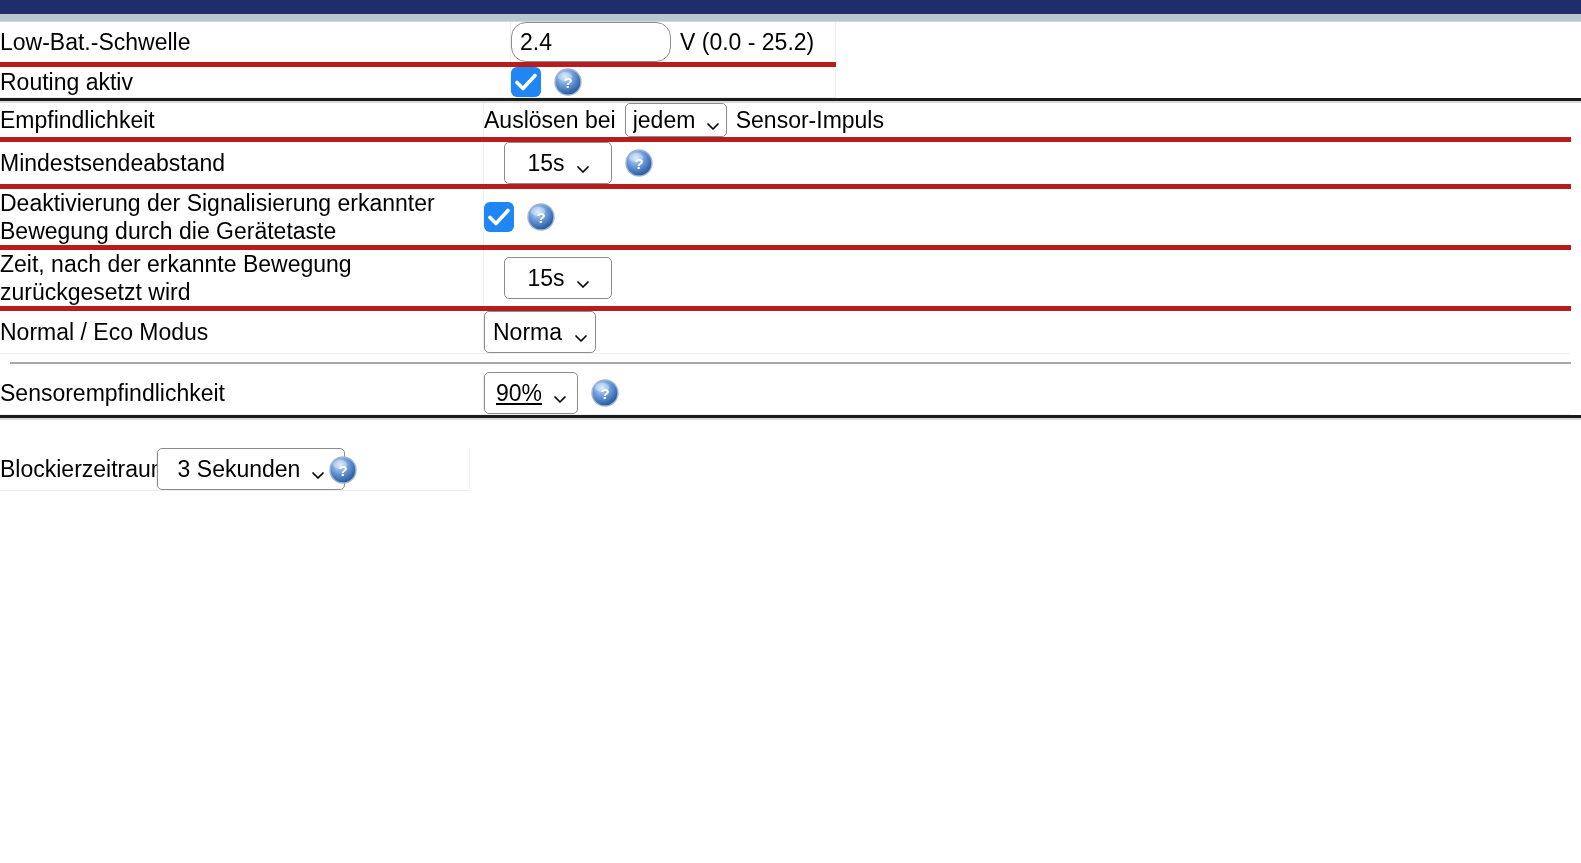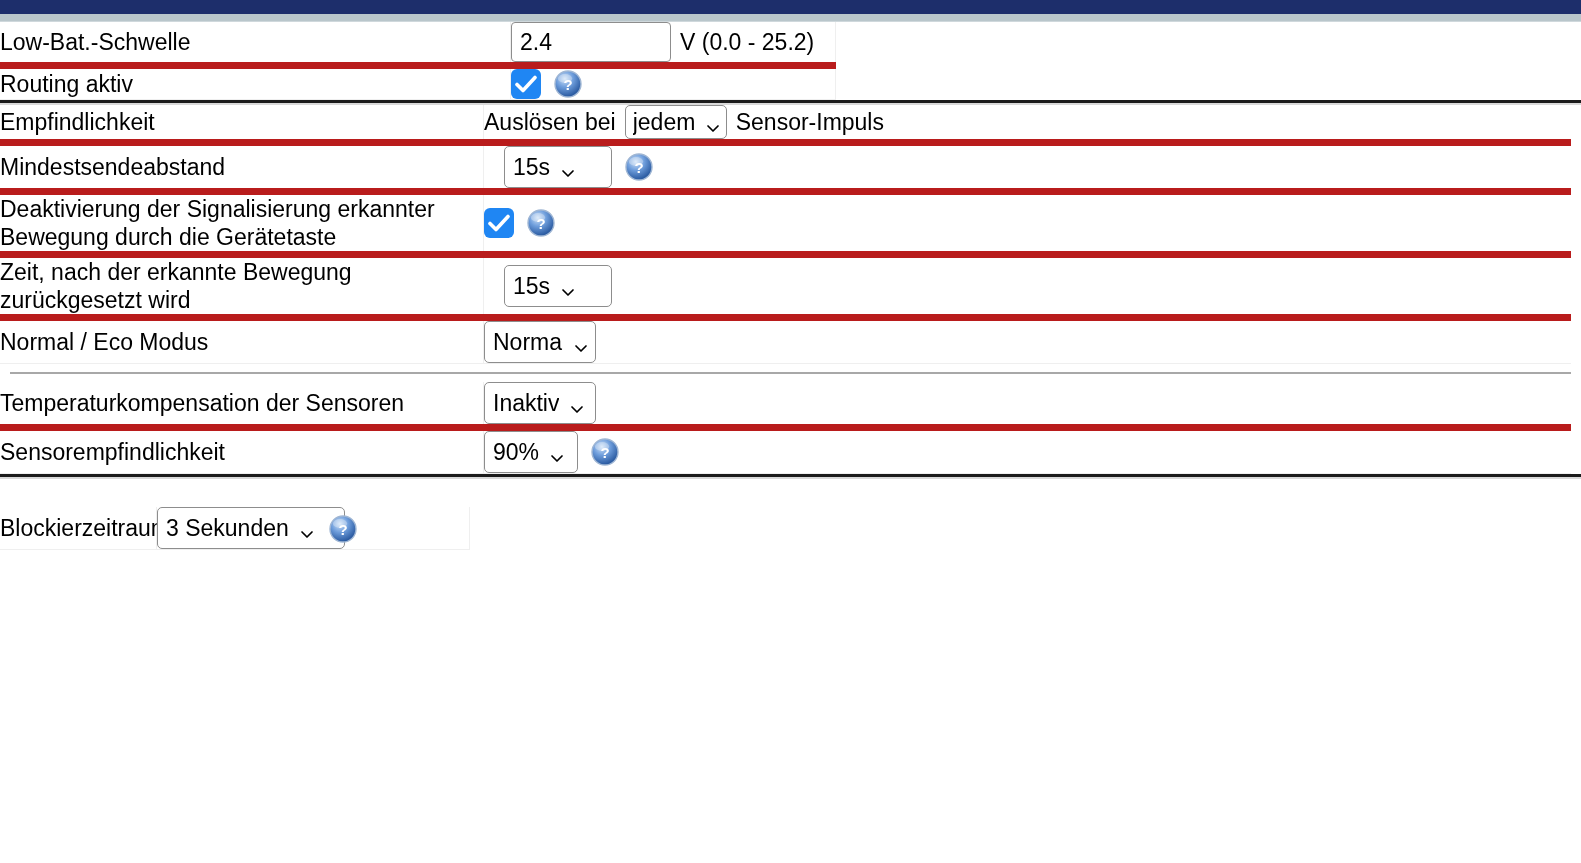--- a/index.html
+++ b/index.html
@@ -33,21 +33,21 @@
   
   .cfg-table {
     border-collapse: collapse;
     table-layout: fixed;
     font-size: 23px;
     line-height: 1.25;
   }
   .cfg-table td {
     vertical-align: middle;
     padding: 0;
-    border-bottom: 7px solid #b91c1c;
+    border-bottom: 5px solid #b91c1c;
     border-right: 1px solid #efefef;
   }
   .cfg-table td.nolines {
     border-right: none;
   }
   .cfg-table tr:last-child td {
     border-bottom: 1px solid #efefef;
   }
 
   .lbl {
@@ -102,53 +102,53 @@
     width: calc(100% - 20px);
   }
 
   
   input.txt {
     font-family: "Liberation Sans", sans-serif;
     font-size: 23px;
     color: #000;
     background: #fff;
     border: 1px solid #8d8d8d;
-    border-radius: 4px;
+    border-radius: 15px;
     padding: 4px 8px;
     width: 142px;
     height: 30px;
     box-sizing: content-box;
     outline: none;
   }
 
   .sel {
     display: inline-flex;
     align-items: center;
-    justify-content: flex-start;
+    justify-content: center;
     font-family: "Liberation Sans", sans-serif;
     font-size: 23px;
     color: #000;
     background: #fff;
     border: 1px solid #8d8d8d;
     border-radius: 5px;
     padding: 4px 6px 4px 8px;
     height: 32px;
     box-sizing: content-box;
     cursor: default;
     vertical-align: middle;
   }
   .sel .caret {
     margin-left: 10px;
     flex: 0 0 auto;
     display: inline-block;
     width: 16px;
     height: 16px;
   }
   .sel.w-narrow { width: 46px; }
-  .sel.w-small  { width: 78px; }
+  .sel.w-small  { width: 78px; text-decoration: underline; }
   .sel.w-mid    { width: 92px; margin-left: 20px; }
   .sel.w-text   { width: 96px; }
   .sel.w-wide   { width: 172px; }
   .sel.w-inline { width: 88px; height: 28px; padding: 2px 5px 2px 7px; }
 
   .sel-text {
     white-space: nowrap;
     overflow: hidden;
   }
 
@@ -337,35 +337,20 @@
     </tr>
 
   </tbody>
 </table>
 
 <div class="rule-light"></div>
 
 <table class="cfg-table" id="table-sensor">
   <tbody>
     <tr>
-      <td class="lbl">Temperaturkompensation der Sensoren</td>
-      <td class="val nolines">
-        <div class="inline-row">
-          <span class="sel w-text">
-            <span class="sel-text">Inaktiv</span>
-            <span class="caret">
-              <svg width="16" height="16" viewBox="0 0 16 16" aria-hidden="true">
-                <path d="M3 6 L8 11 L13 6" fill="none" stroke="#000" stroke-width="1.7" stroke-linecap="round" stroke-linejoin="round"></path>
-              </svg>
-            </span>
-          </span>
-        </div>
-      </td>
-    </tr>
-    <tr>
       <td class="lbl">Sensorempfindlichkeit</td>
       <td class="val nolines">
         <div class="inline-row">
           <span class="sel w-small">
             <span class="sel-text">90%</span>
             <span class="caret">
               <svg width="16" height="16" viewBox="0 0 16 16" aria-hidden="true">
                 <path d="M3 6 L8 11 L13 6" fill="none" stroke="#000" stroke-width="1.7" stroke-linecap="round" stroke-linejoin="round"></path>
               </svg>
             </span>

